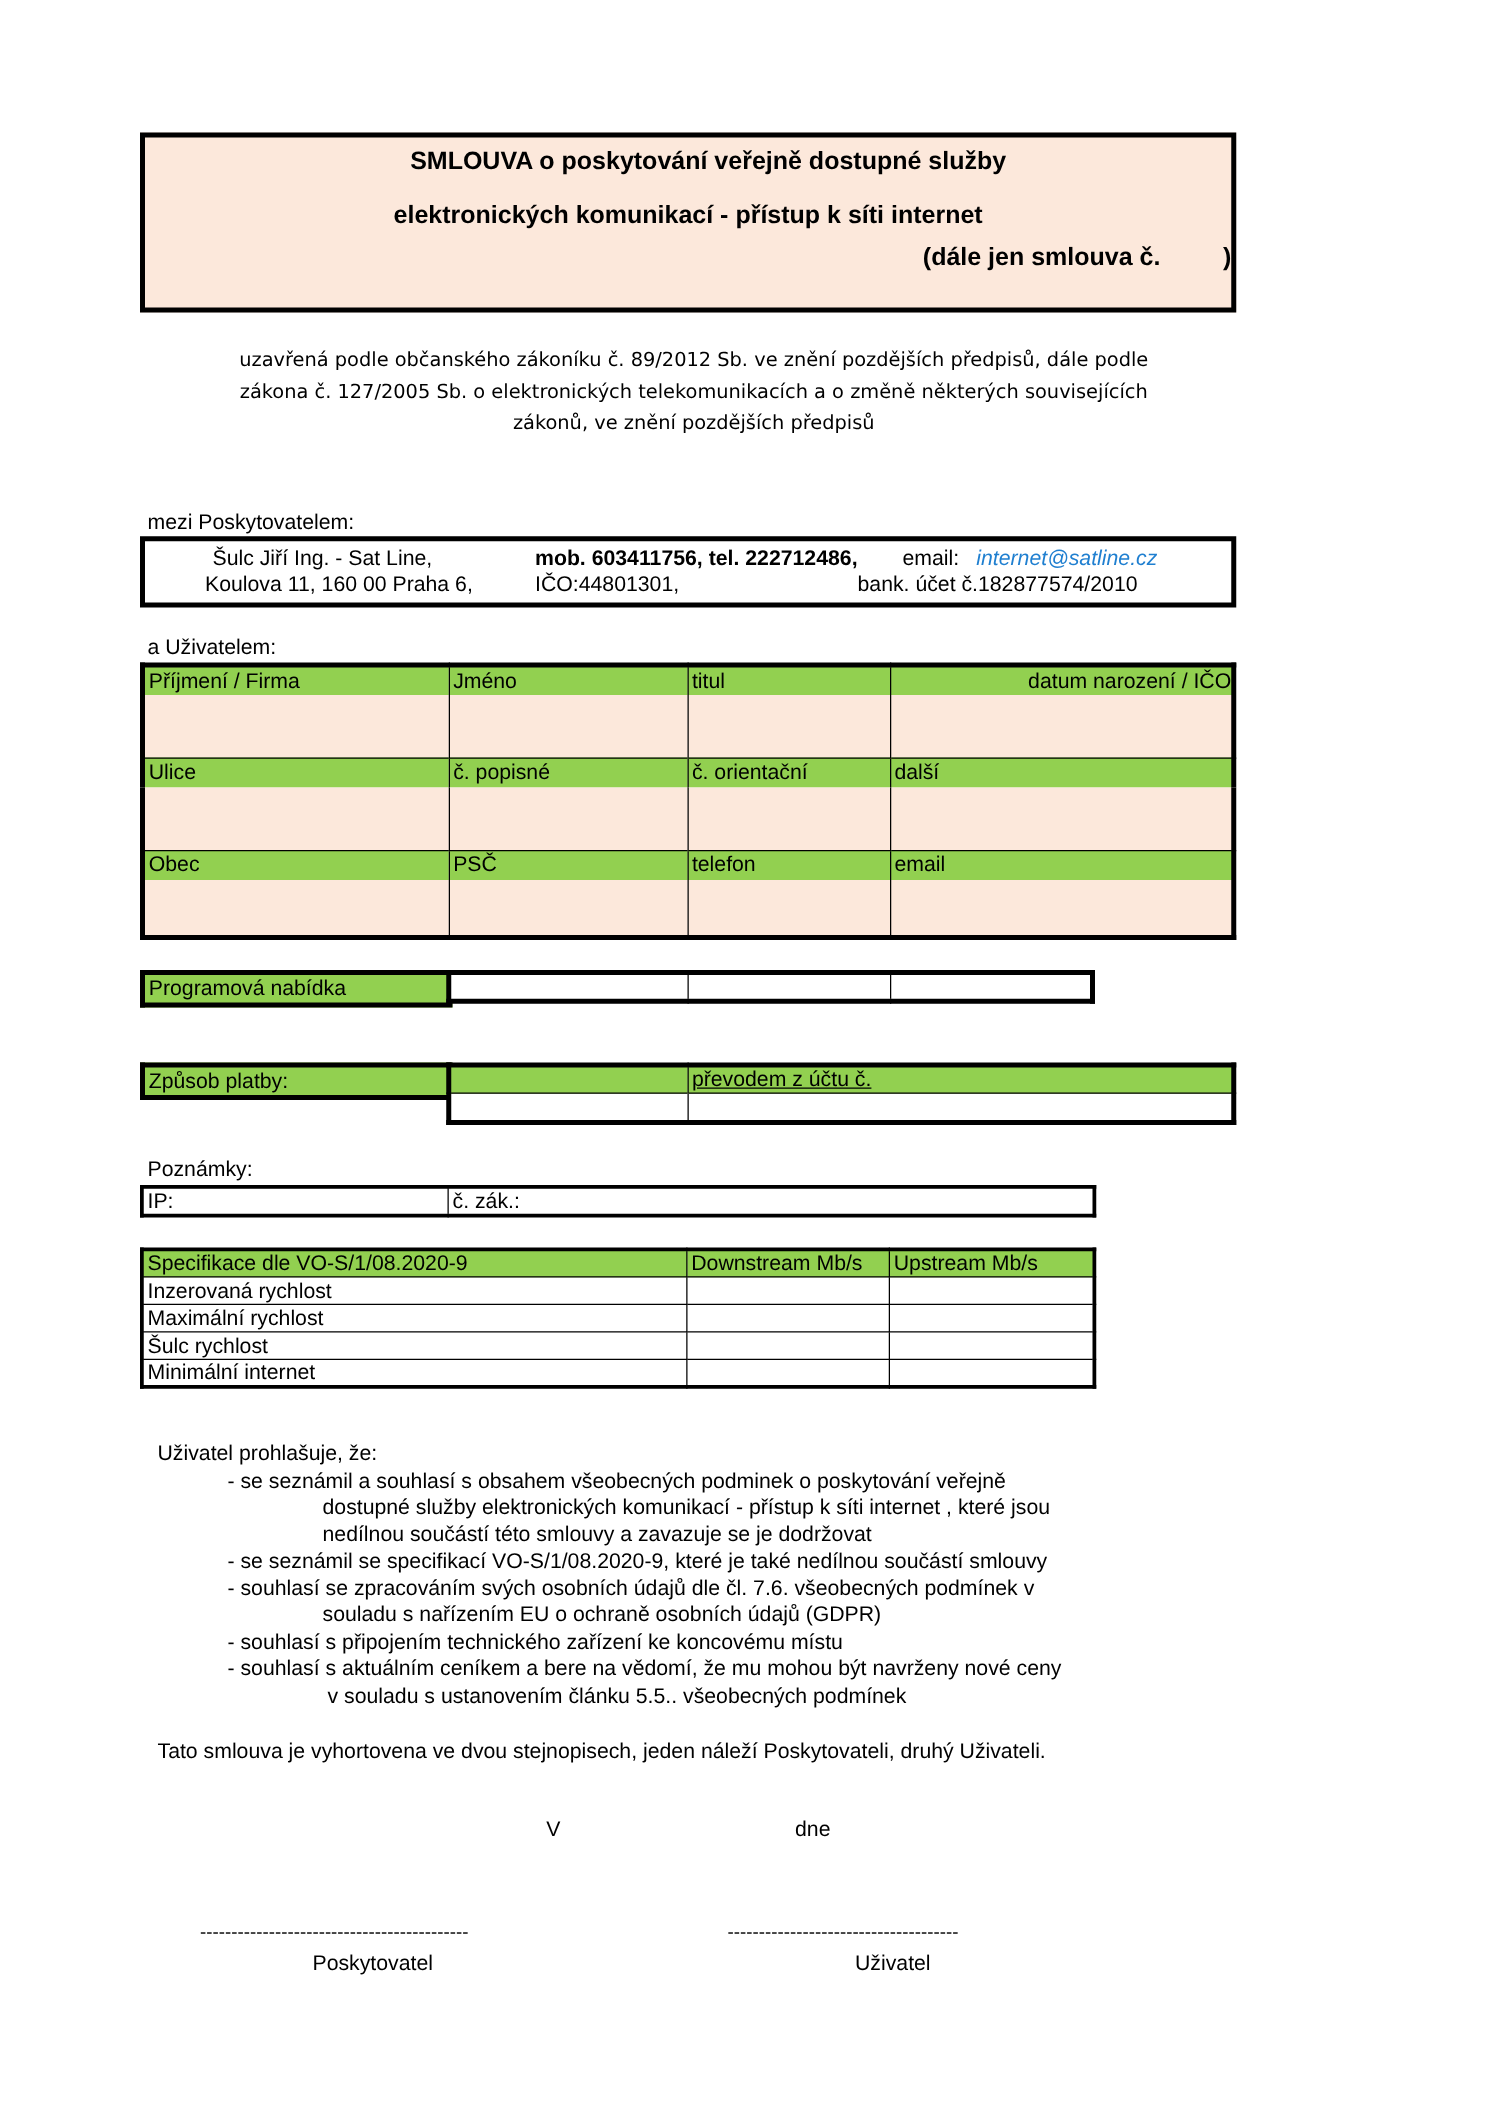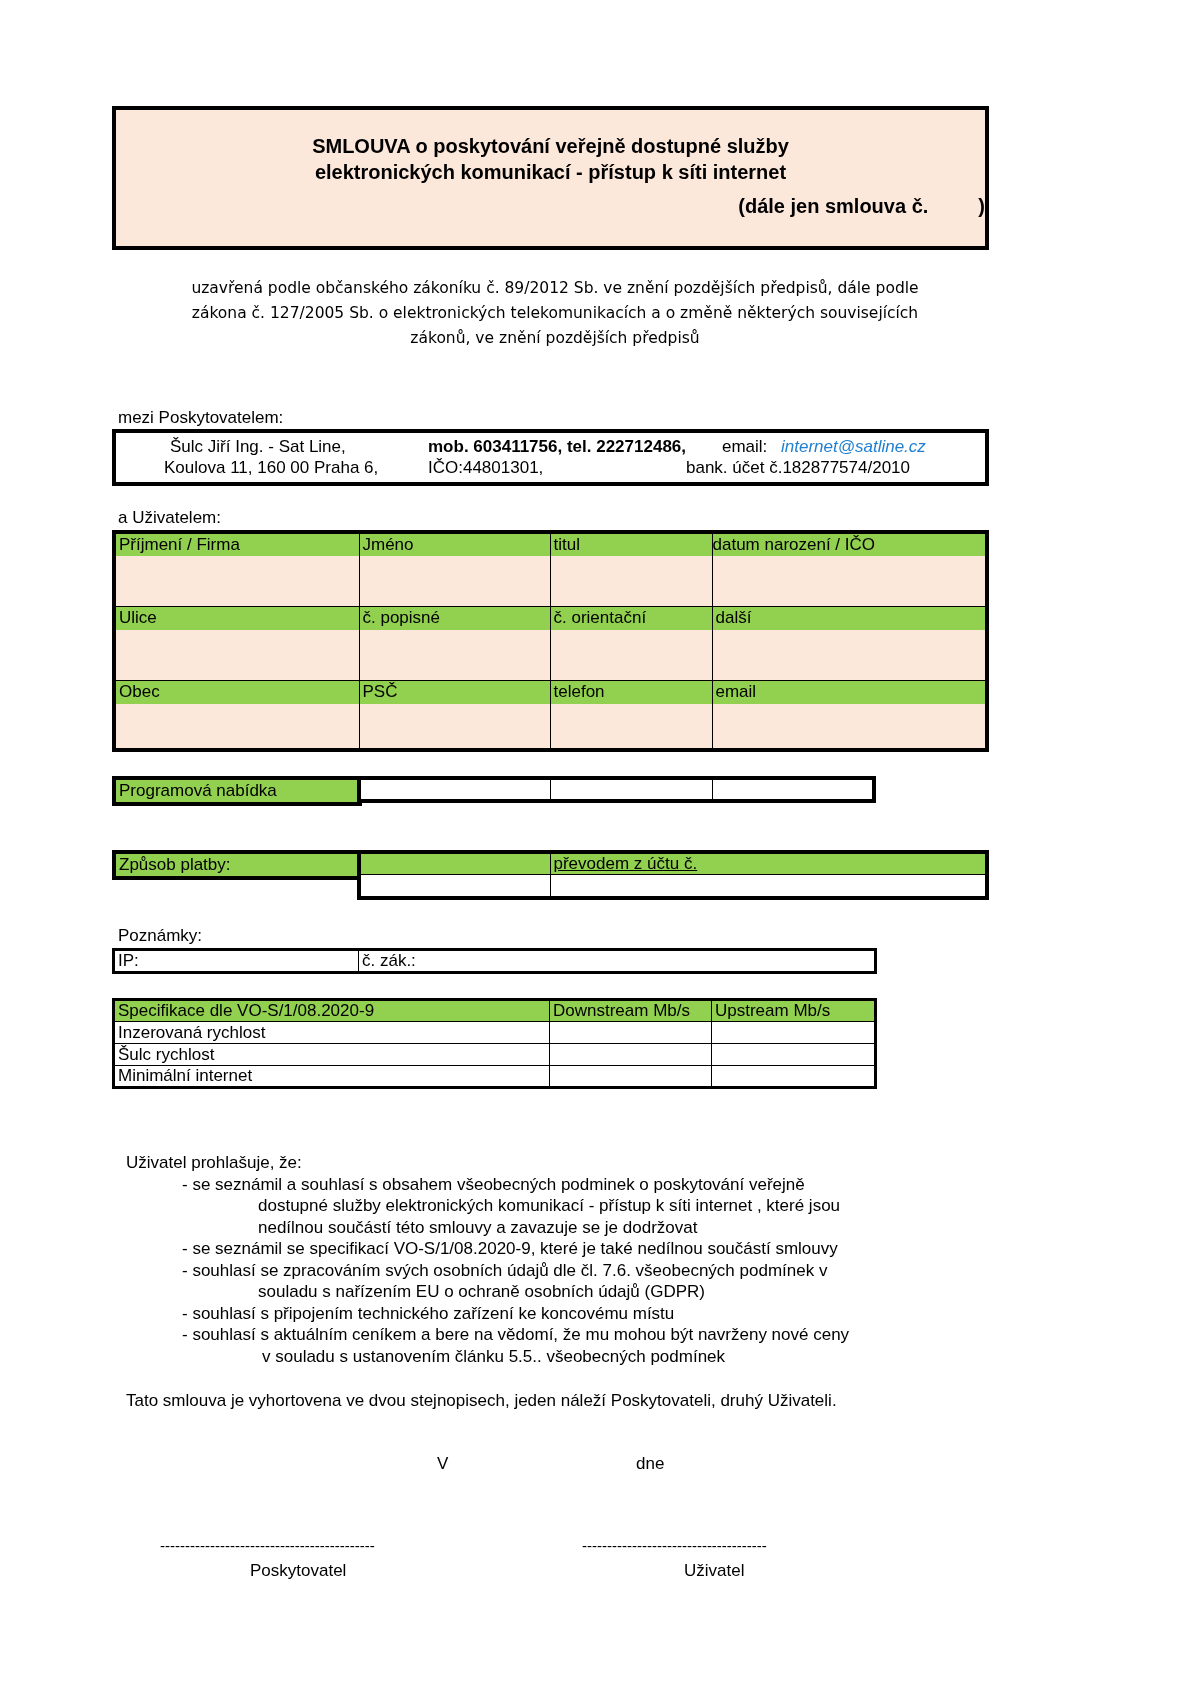--- a/index.html
+++ b/index.html
@@ -14,30 +14,30 @@
   .law { left: 120px; width: 870px; text-align: center; font-family: "DejaVu Sans", sans-serif;
          font-size: 15.5px; line-height: 25px; }
   .prov-box { left: 112px; top: 429px; width: 877px; height: 57px; border: 4px solid #000;
               box-sizing: border-box; }
   table { border-collapse: collapse; position: absolute; }
   td { padding: 0 0 0 3px; font-size: 17px; vertical-align: middle; white-space: nowrap;
        border-left: 1.5px solid #000; border-right: 1.5px solid #000; }
   .g { background: #92d050; }
   .p { background: #fce8db; }
   .w { background: #ffffff; }
-  .center { text-align: left; padding-left: 0; }
+  .center { text-align: right; padding-left: 0; }
   .thick { border: 4px solid #000; }
   .hline td { border-bottom: 1.5px solid #000; }
   .list-line { font-size: 17px; line-height: 21.5px; white-space: nowrap; position: absolute; }
 </style>
 </head>
 <body>
 
 <div class="abs title-box">
-  <div class="title-line" style="top:24px;">SMLOUVA o poskytování veřejně dostupné služby</div>
+  <div class="title-line" style="top:7px;padding-left:16px;">SMLOUVA o poskytování veřejně dostupné služby</div>
   <div class="title-line" style="top:50px;">elektronických komunikací - přístup k síti internet</div>
   <div class="title-line" style="top:84px; white-space:pre;text-align:right;">(dále jen smlouva č.         )</div>
 </div>
 
 <div class="abs law" style="top:276px;">uzavřená podle  občanského zákoníku č. 89/2012 Sb. ve znění pozdějších předpisů, dále podle</div>
 <div class="abs law" style="top:301px;">zákona č. 127/2005 Sb. o elektronických  telekomunikacích a o změně některých souvisejících</div>
 <div class="abs law" style="top:326px;">zákonů, ve znění pozdějších předpisů</div>
 
 <div class="abs txt" style="left:118px; top:408px;">mezi Poskytovatelem:</div>
 <div class="abs prov-box">
@@ -157,20 +157,25 @@
       <col>
     </colgroup>
   <tbody>
       <tr class="g hline" style="height:22px;">
     <td>Specifikace dle VO-S/1/08.2020-9</td>
     <td>Downstream Mb/s</td>
     <td>Upstream Mb/s</td>
   </tr>
   <tr class="w hline" style="height:22px;">
     <td>Inzerovaná rychlost</td>
+    <td></td>
+    <td></td>
+  </tr>
+  <tr class="w hline" style="height:22px;">
+    <td>Maximální rychlost</td>
     <td></td>
     <td></td>
   </tr>
   <tr class="w hline" style="height:22px;">
     <td>Šulc rychlost</td>
     <td></td>
     <td></td>
   </tr>
   <tr class="w" style="height:22px;">
     <td>Minimální internet</td>

